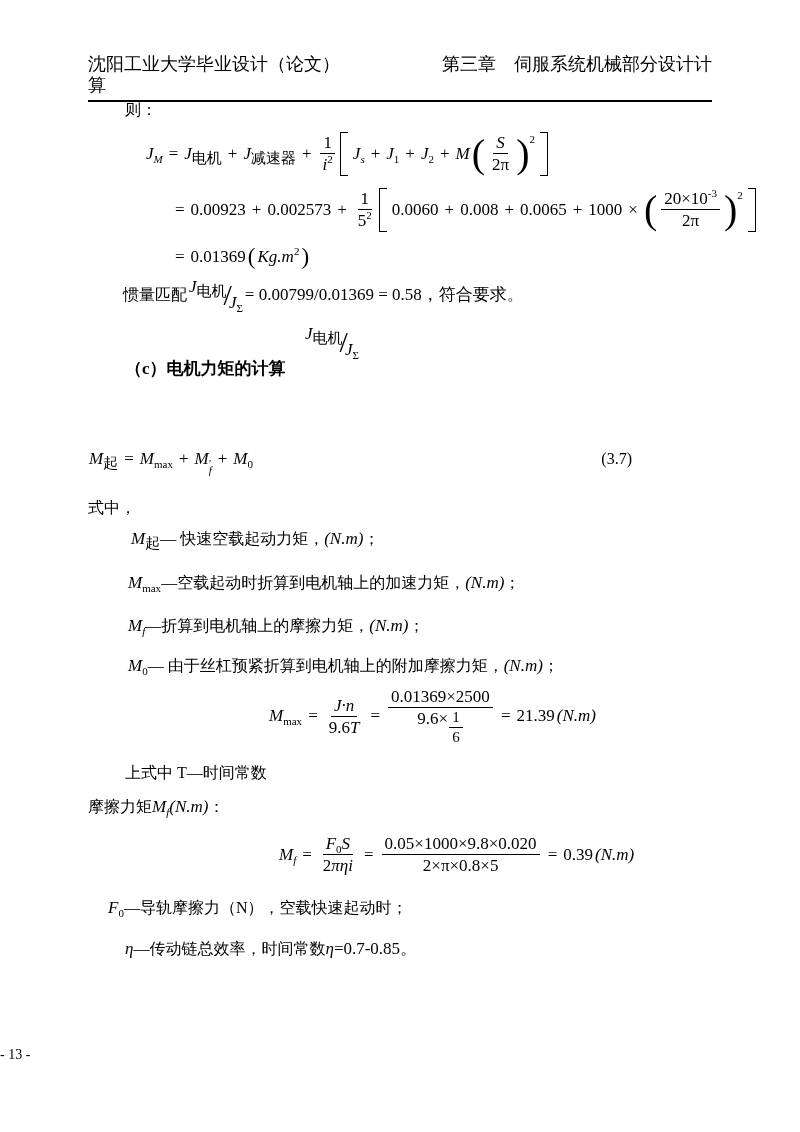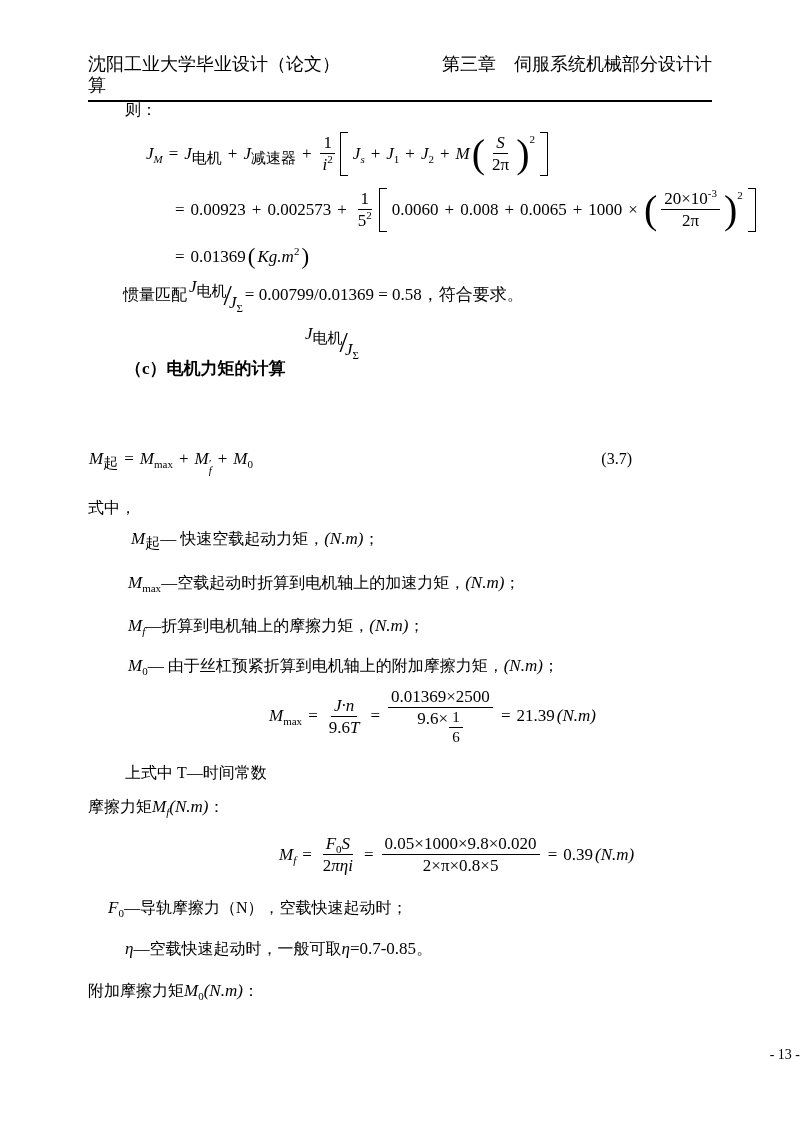--- a/index.html
+++ b/index.html
@@ -66,21 +66,21 @@
   #b-d2    { left:128px; top:572px; }
   #b-d3    { left:128px; top:615px; }
   #b-d4    { left:128px; top:655px; }
   #b-fmmax { left:268px; top:686px; }
   #b-ts    { left:125px; top:763px; }
   #b-mfl   { left:88px;  top:796px; }
   #b-fmf   { left:262px; top:833px;margin-left:16px; }
   #b-f0    { left:108px; top:897px; }
   #b-eta   { left:125px; top:938px; }
   #b-m0    { left:88px;  top:980px; }
-  #b-foot  { left:0; width:800px; top:1046px; text-align:right; font-size:14px; }
+  #b-foot  { left:0; width:800px; top:1046px; text-align:left; font-size:14px; }
 
   .mt { font-family:"Liberation Serif","DejaVu Serif",serif; font-size:17px; }
 </style>
 </head>
 <body>
 
 <div class="page">
 
   <header class="hdr">
     <div class="hdr-row">
@@ -254,22 +254,19 @@
     <span class="op">=</span>
     <span>0.39</span>
     <span class="it">(N.m)</span>
   </div>
 
   <div id="b-f0" class="mline">
     <span class="mt"><span class="it">F</span><sub class="ssub">0</sub></span><span>—</span><span>导轨摩擦力（N），空载快速起动时；</span>
   </div>
 
   <div id="b-eta" class="mline">
-    <span class="mt it">η</span><span>—</span><span>空载快速起动时，一般可取</span><span class="mt it">η</span><span class="mt">=0.7-0.85。</span>
-  </div>
-
-  <div id="b-m0" class="mline">
-    <span>附加摩擦力矩</span><span class="mt"><span class="it">M</span><sub class="ssub">0</sub></span><span class="mt it">(N.m)</span><span>：</span>
-  </div>
+    <span class="mt it">η</span><span>—</span><span>传动链总效率，时间常数</span><span class="mt it">η</span><span class="mt">=0.7-0.85。</span>
+  </div>
+
 
   <div id="b-foot" class="mline">- 13 -</div>
 
 </div>
 
 </body></html>

